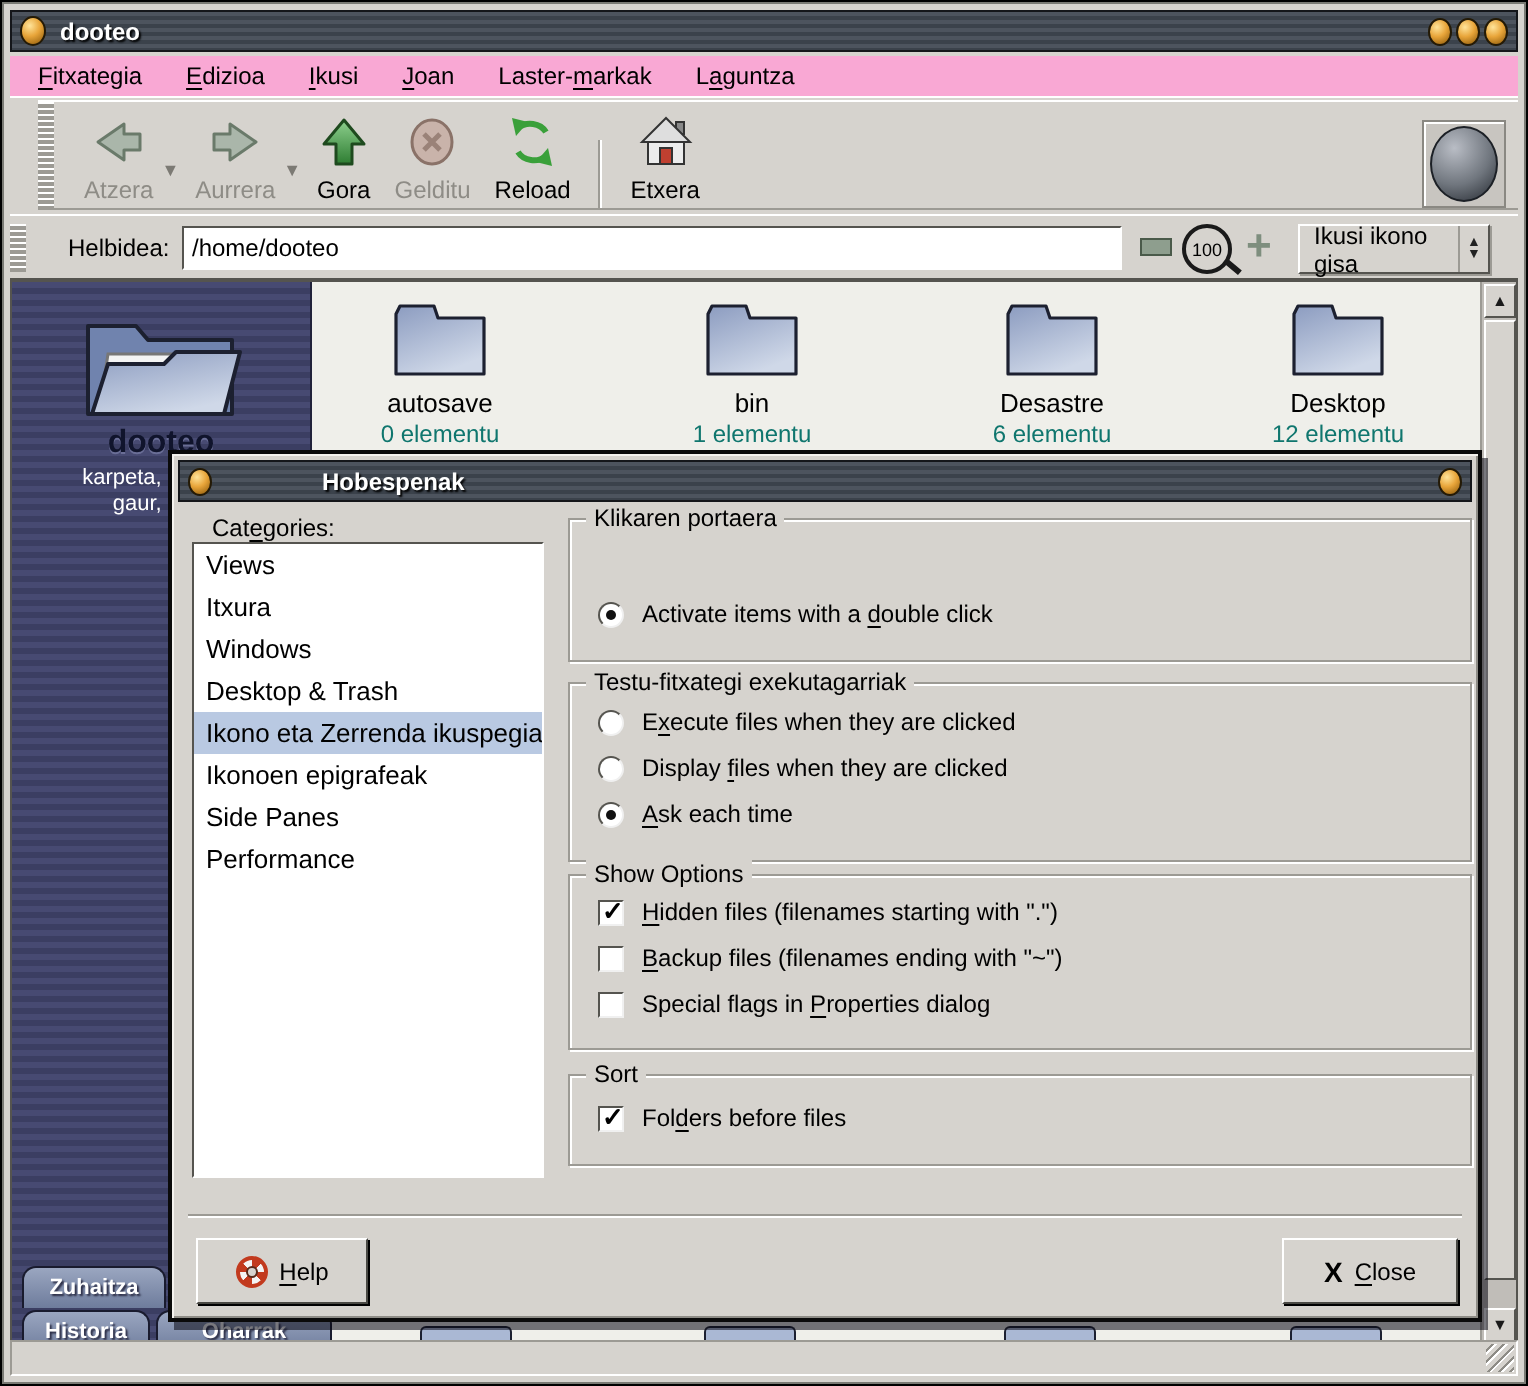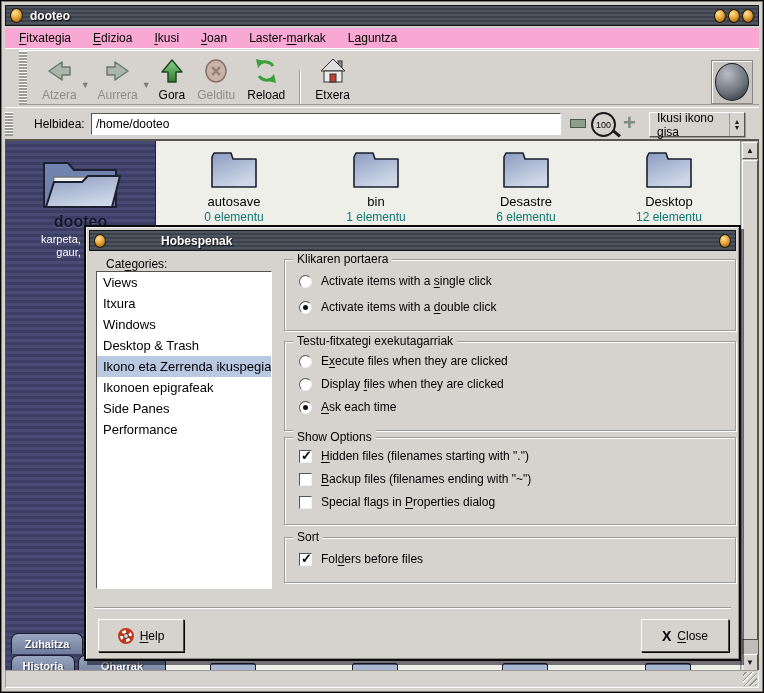--- a/index.html
+++ b/index.html
@@ -249,21 +249,21 @@
         </svg>
       </div>
       <div class="side-name">dooteo</div>
       <div class="side-info">
         <div>karpeta, 1</div>
         <div>gaur, 1</div>
       </div>
     </div>
 
     <div class="files">
-      <div class="fitem" style="left:30px">
+      <div class="fitem" style="left:16px">
         <svg width="54" height="44">
             <path d="M5 40 L49 40 L49 12 L26 12 L24 6 L7 6 L5 10 Z" fill="url(#foldgrad)" stroke="#1c2030" stroke-width="1.6" stroke-linejoin="round"></path>
           </svg>
         <span class="fname">autosave</span>
         <span class="fcount">0 elementu</span>
       </div>
       <div class="fitem" style="left:172px">
         <svg width="54" height="44">
             <path d="M5 40 L49 40 L49 12 L26 12 L24 6 L7 6 L5 10 Z" fill="url(#foldgrad)" stroke="#1c2030" stroke-width="1.6" stroke-linejoin="round"></path>
           </svg>
@@ -330,24 +330,20 @@
     <div class="litem">Windows</div>
     <div class="litem">Desktop &amp; Trash</div>
     <div class="litem selected">Ikono eta Zerrenda ikuspegiak</div>
     <div class="litem">Ikonoen epigrafeak</div>
     <div class="litem">Side Panes</div>
     <div class="litem">Performance</div>
   </div>
 
   <div class="group" style="top:32px; height:72px">
     <span class="gtitle">Klikaren portaera</span>
-    <div class="opt" style="top:14px">
-      <span class="radio"></span>
-      <span>Activate items with a <u>s</u>ingle click</span>
-    </div>
     <div class="opt" style="top:40px">
       <span class="radio on"></span>
       <span>Activate items with a <u>d</u>ouble click</span>
     </div>
   </div>
 
   <div class="group" style="top:114px; height:90px">
     <span class="gtitle">Testu-fitxategi exekutagarriak</span>
     <div class="opt" style="top:12px">
       <span class="radio"></span>

